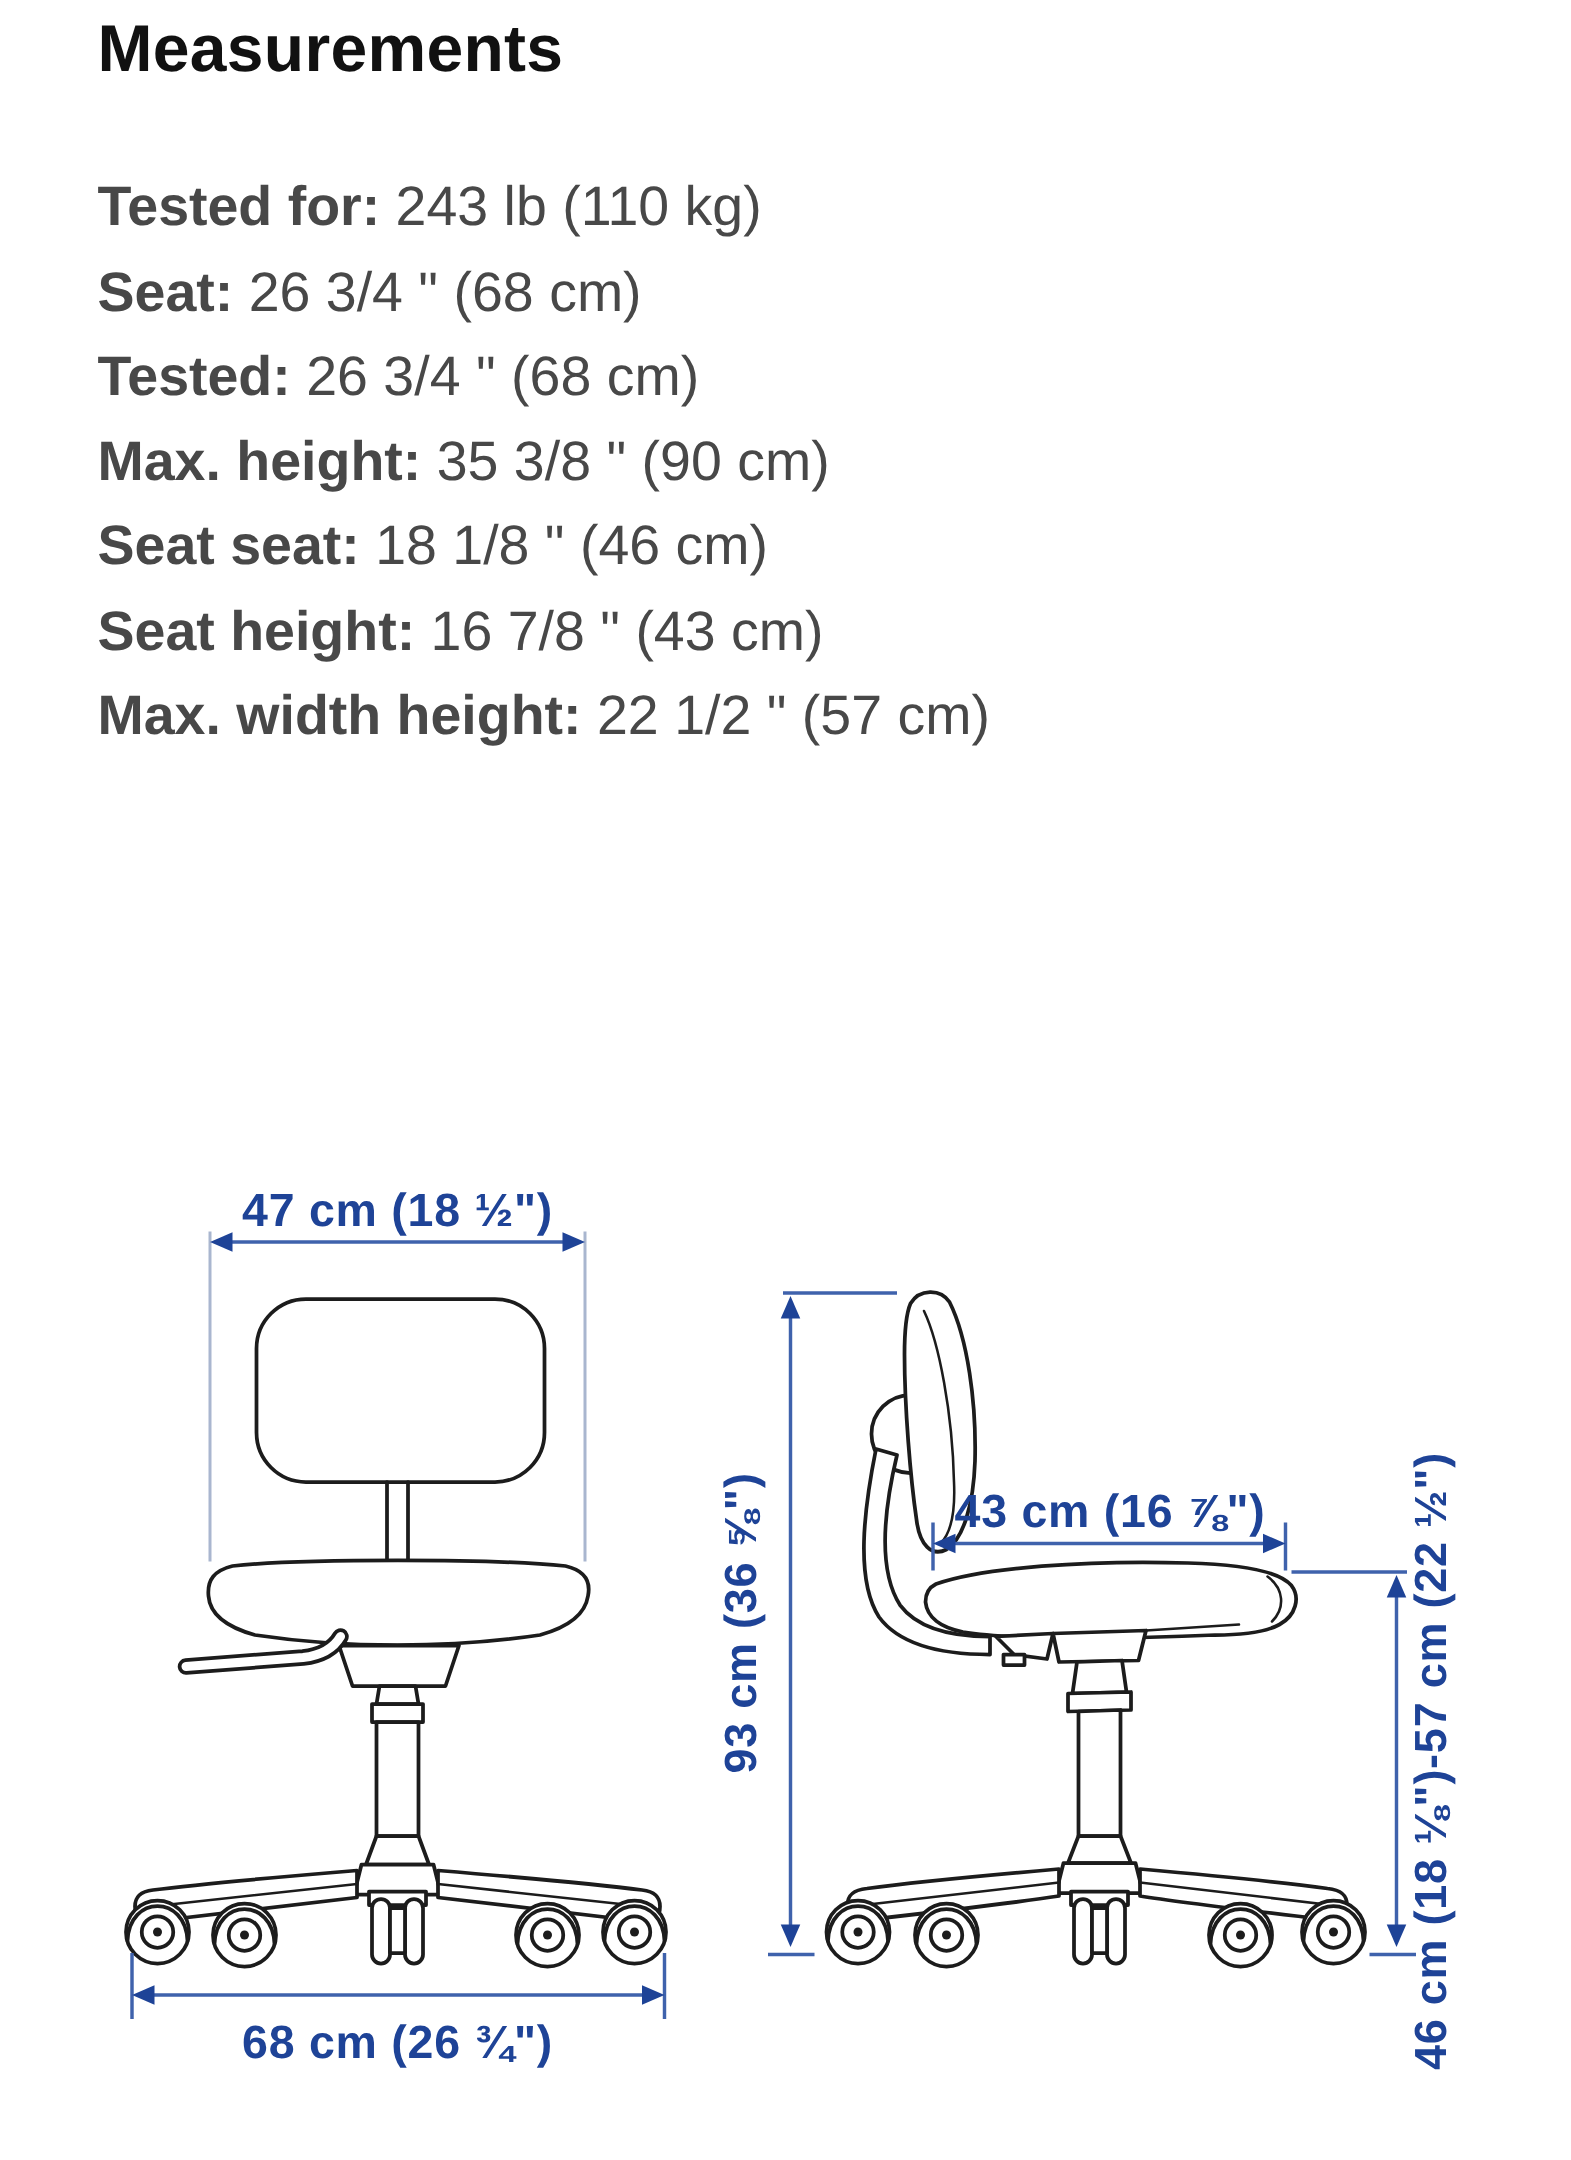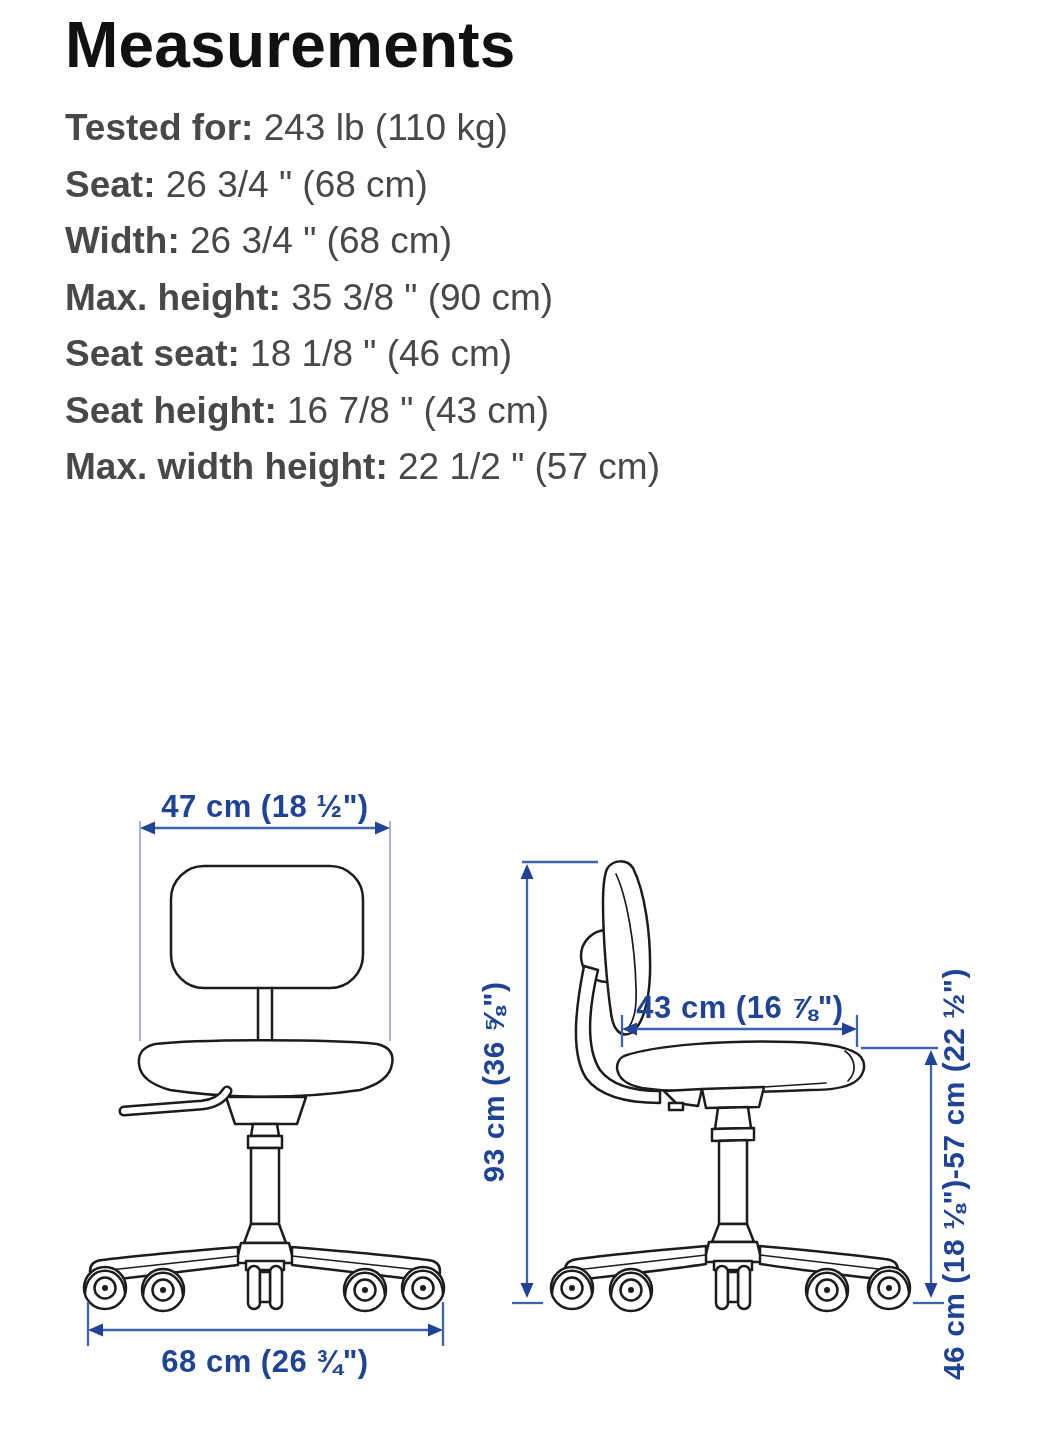--- a/index.html
+++ b/index.html
@@ -13,25 +13,25 @@
   }
   *{box-sizing:border-box;}
   html,body{margin:0;padding:0;}
   body{
     width:1047px;height:1440px;position:relative;overflow:hidden;
     background:var(--page-bg);
     font-family:"Liberation Sans","DejaVu Sans",sans-serif;
   }
   .page-title{
     position:absolute;left:65px;top:8px;margin:0;
-    font-size:64px;font-weight:700;color:var(--heading-text);
+    font-size:44px;font-weight:700;color:var(--heading-text);
     letter-spacing:0.2px;
   }
   .specs{
-    position:absolute;left:65px;top:100px;
+    position:absolute;left:65px;top:110px;
   }
   .spec-row{
     font-size:37px;line-height:56.5px;color:var(--body-text);
     white-space:nowrap;
   }
   .spec-label{font-weight:700;}
   .spec-value{font-weight:400;}
   .diagram-svg{position:absolute;left:0;top:760px;}
   .chair{stroke:var(--drawing-line);fill:#ffffff;stroke-width:2.5;stroke-linecap:round;stroke-linejoin:round;}
   .chair .thin{stroke-width:1.7;fill:none;}
@@ -48,21 +48,21 @@
 </style>
 </head>
 <body>
 
 <div>
   <h1 class="page-title">Measurements</h1>
 
   <div class="specs">
     <div class="spec-row"><span class="spec-label">Tested for:</span> <span class="spec-value">243 lb (110 kg)</span></div>
     <div class="spec-row"><span class="spec-label">Seat:</span> <span class="spec-value">26 3/4 " (68 cm)</span></div>
-    <div class="spec-row"><span class="spec-label">Width:</span> <span class="spec-value">26 3/4 " (68 cm)</span></div>
+    <div class="spec-row"><span class="spec-label">Tested:</span> <span class="spec-value">26 3/4 " (68 cm)</span></div>
     <div class="spec-row"><span class="spec-label">Max. height:</span> <span class="spec-value">35 3/8 " (90 cm)</span></div>
     <div class="spec-row"><span class="spec-label">Seat seat:</span> <span class="spec-value">18 1/8 " (46 cm)</span></div>
     <div class="spec-row"><span class="spec-label">Seat height:</span> <span class="spec-value">16 7/8 " (43 cm)</span></div>
     <div class="spec-row"><span class="spec-label">Max. width height:</span> <span class="spec-value">22 1/2 " (57 cm)</span></div>
   </div>
 
   <svg class="diagram-svg" width="1047" height="680" viewBox="0 760 1047 680" xmlns="http://www.w3.org/2000/svg">
 
     <defs>
       <g id="caster">

